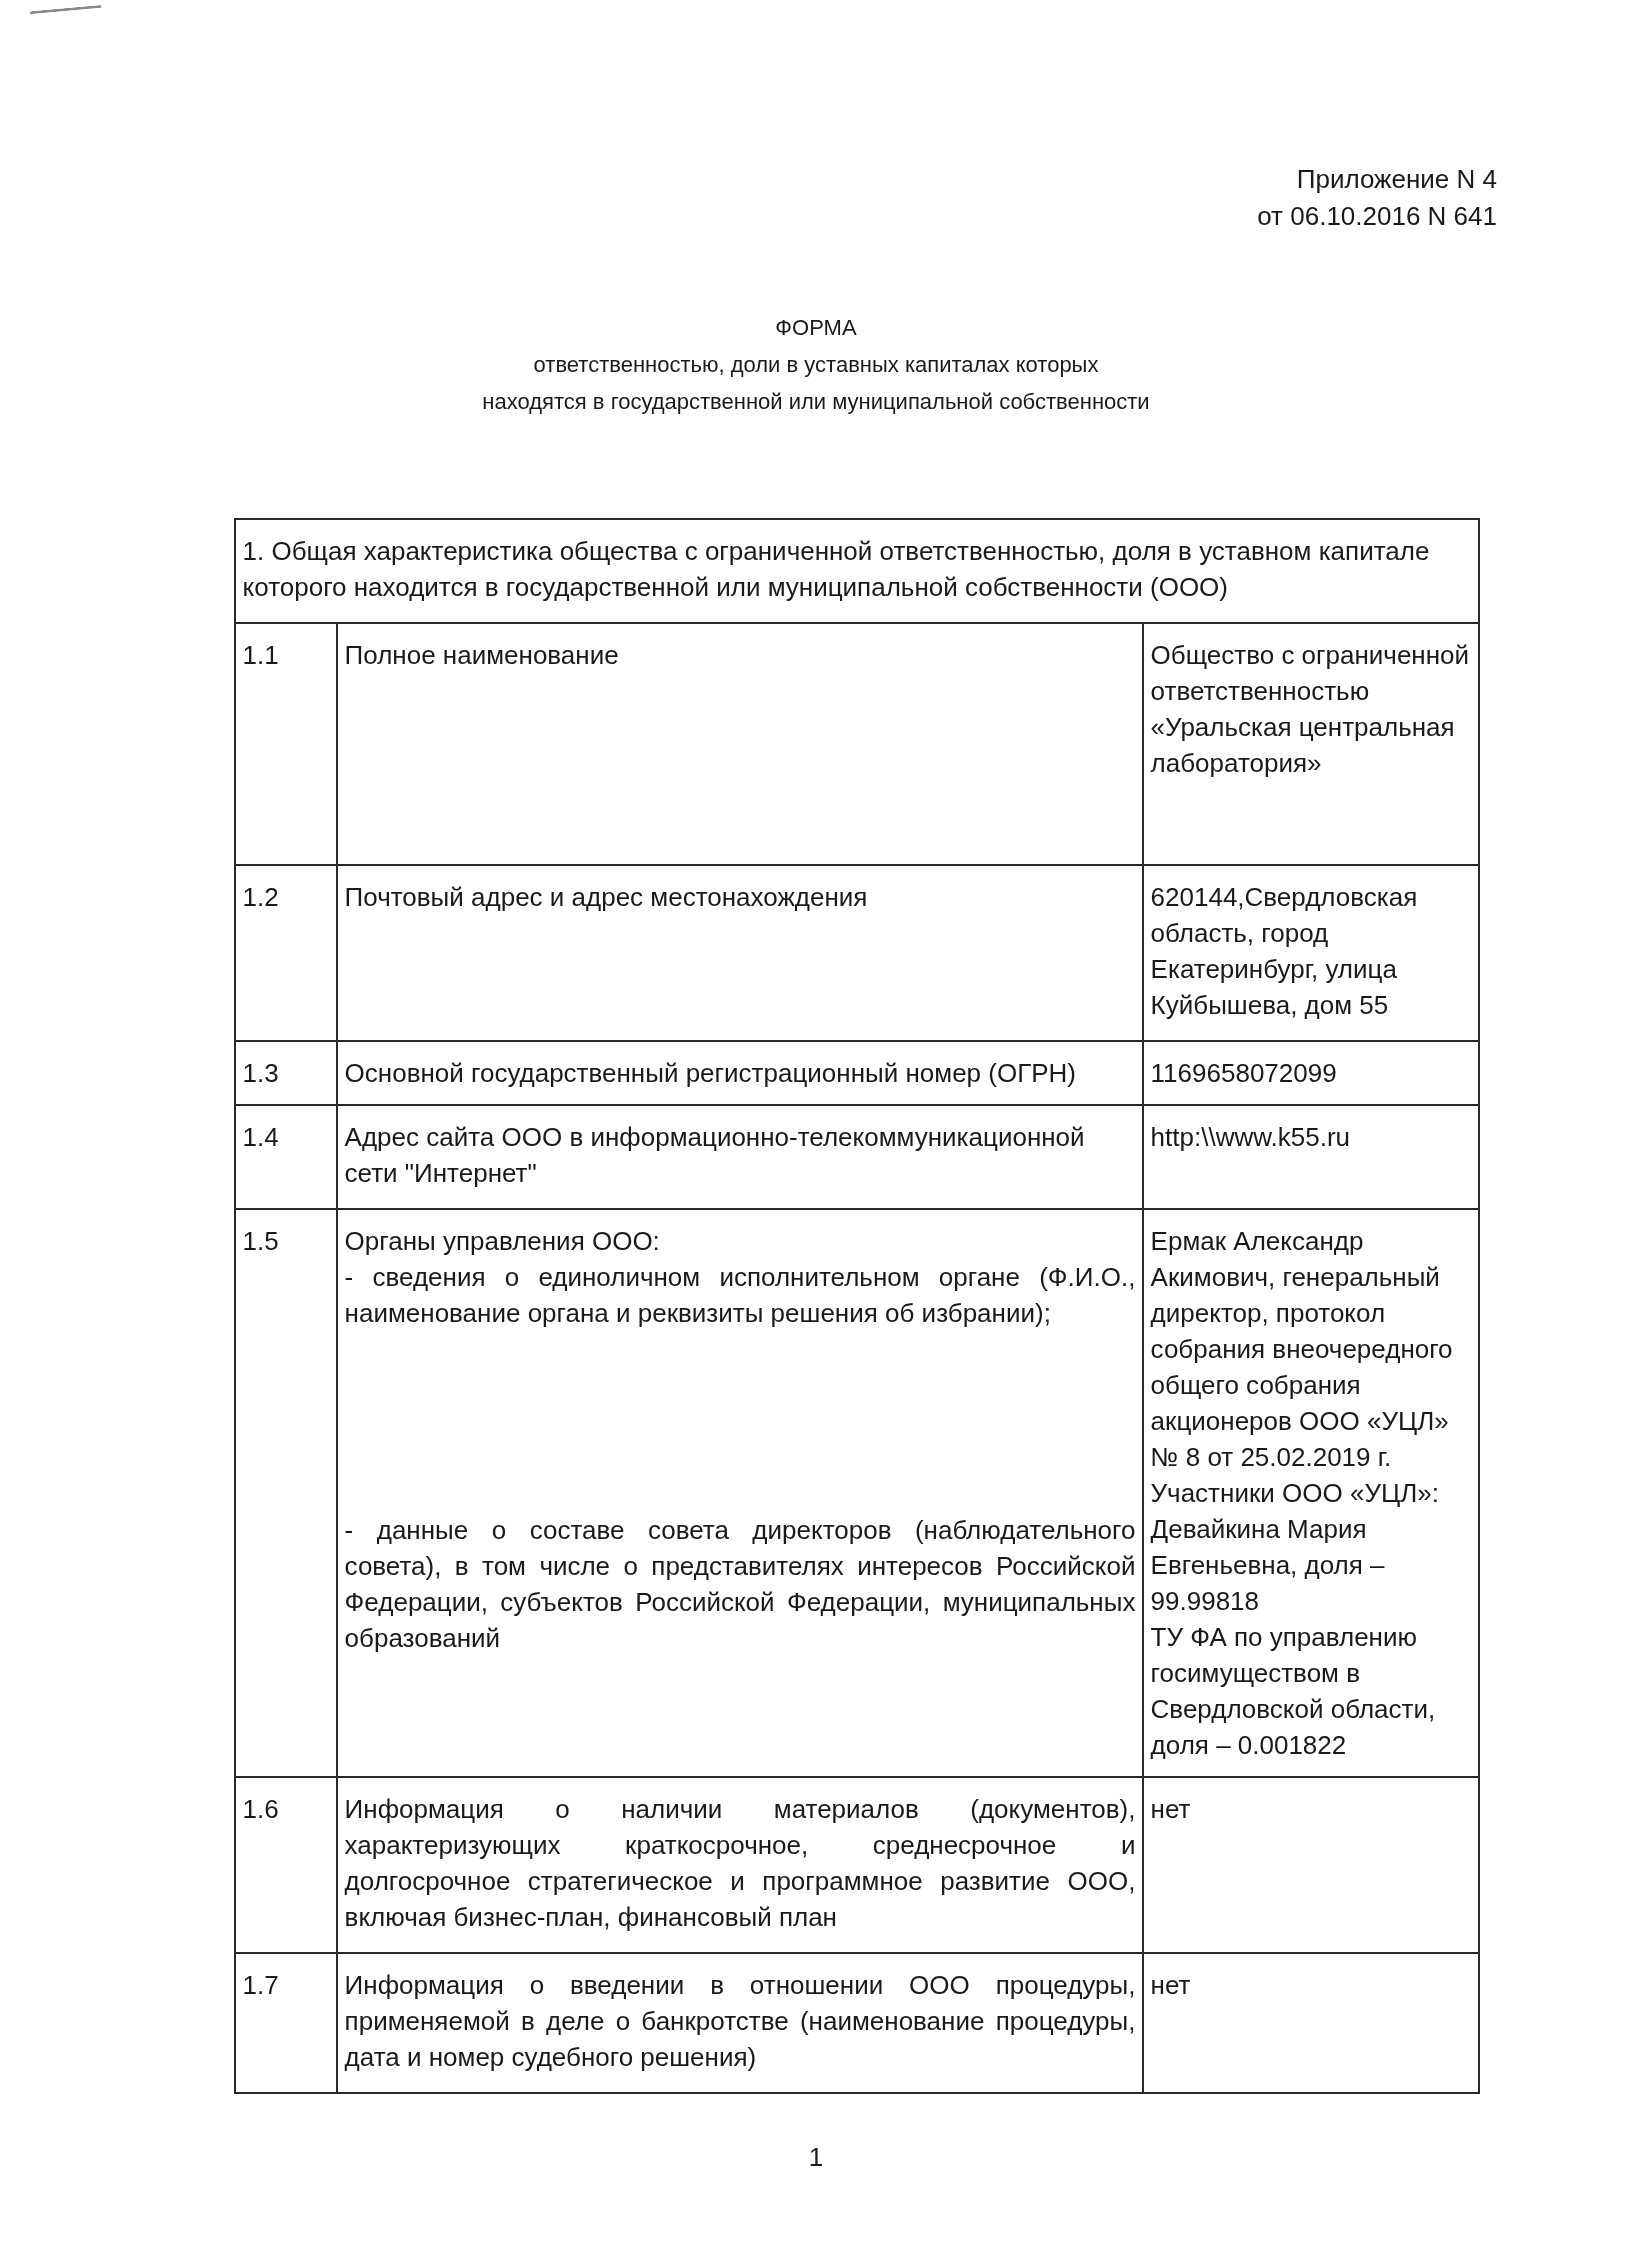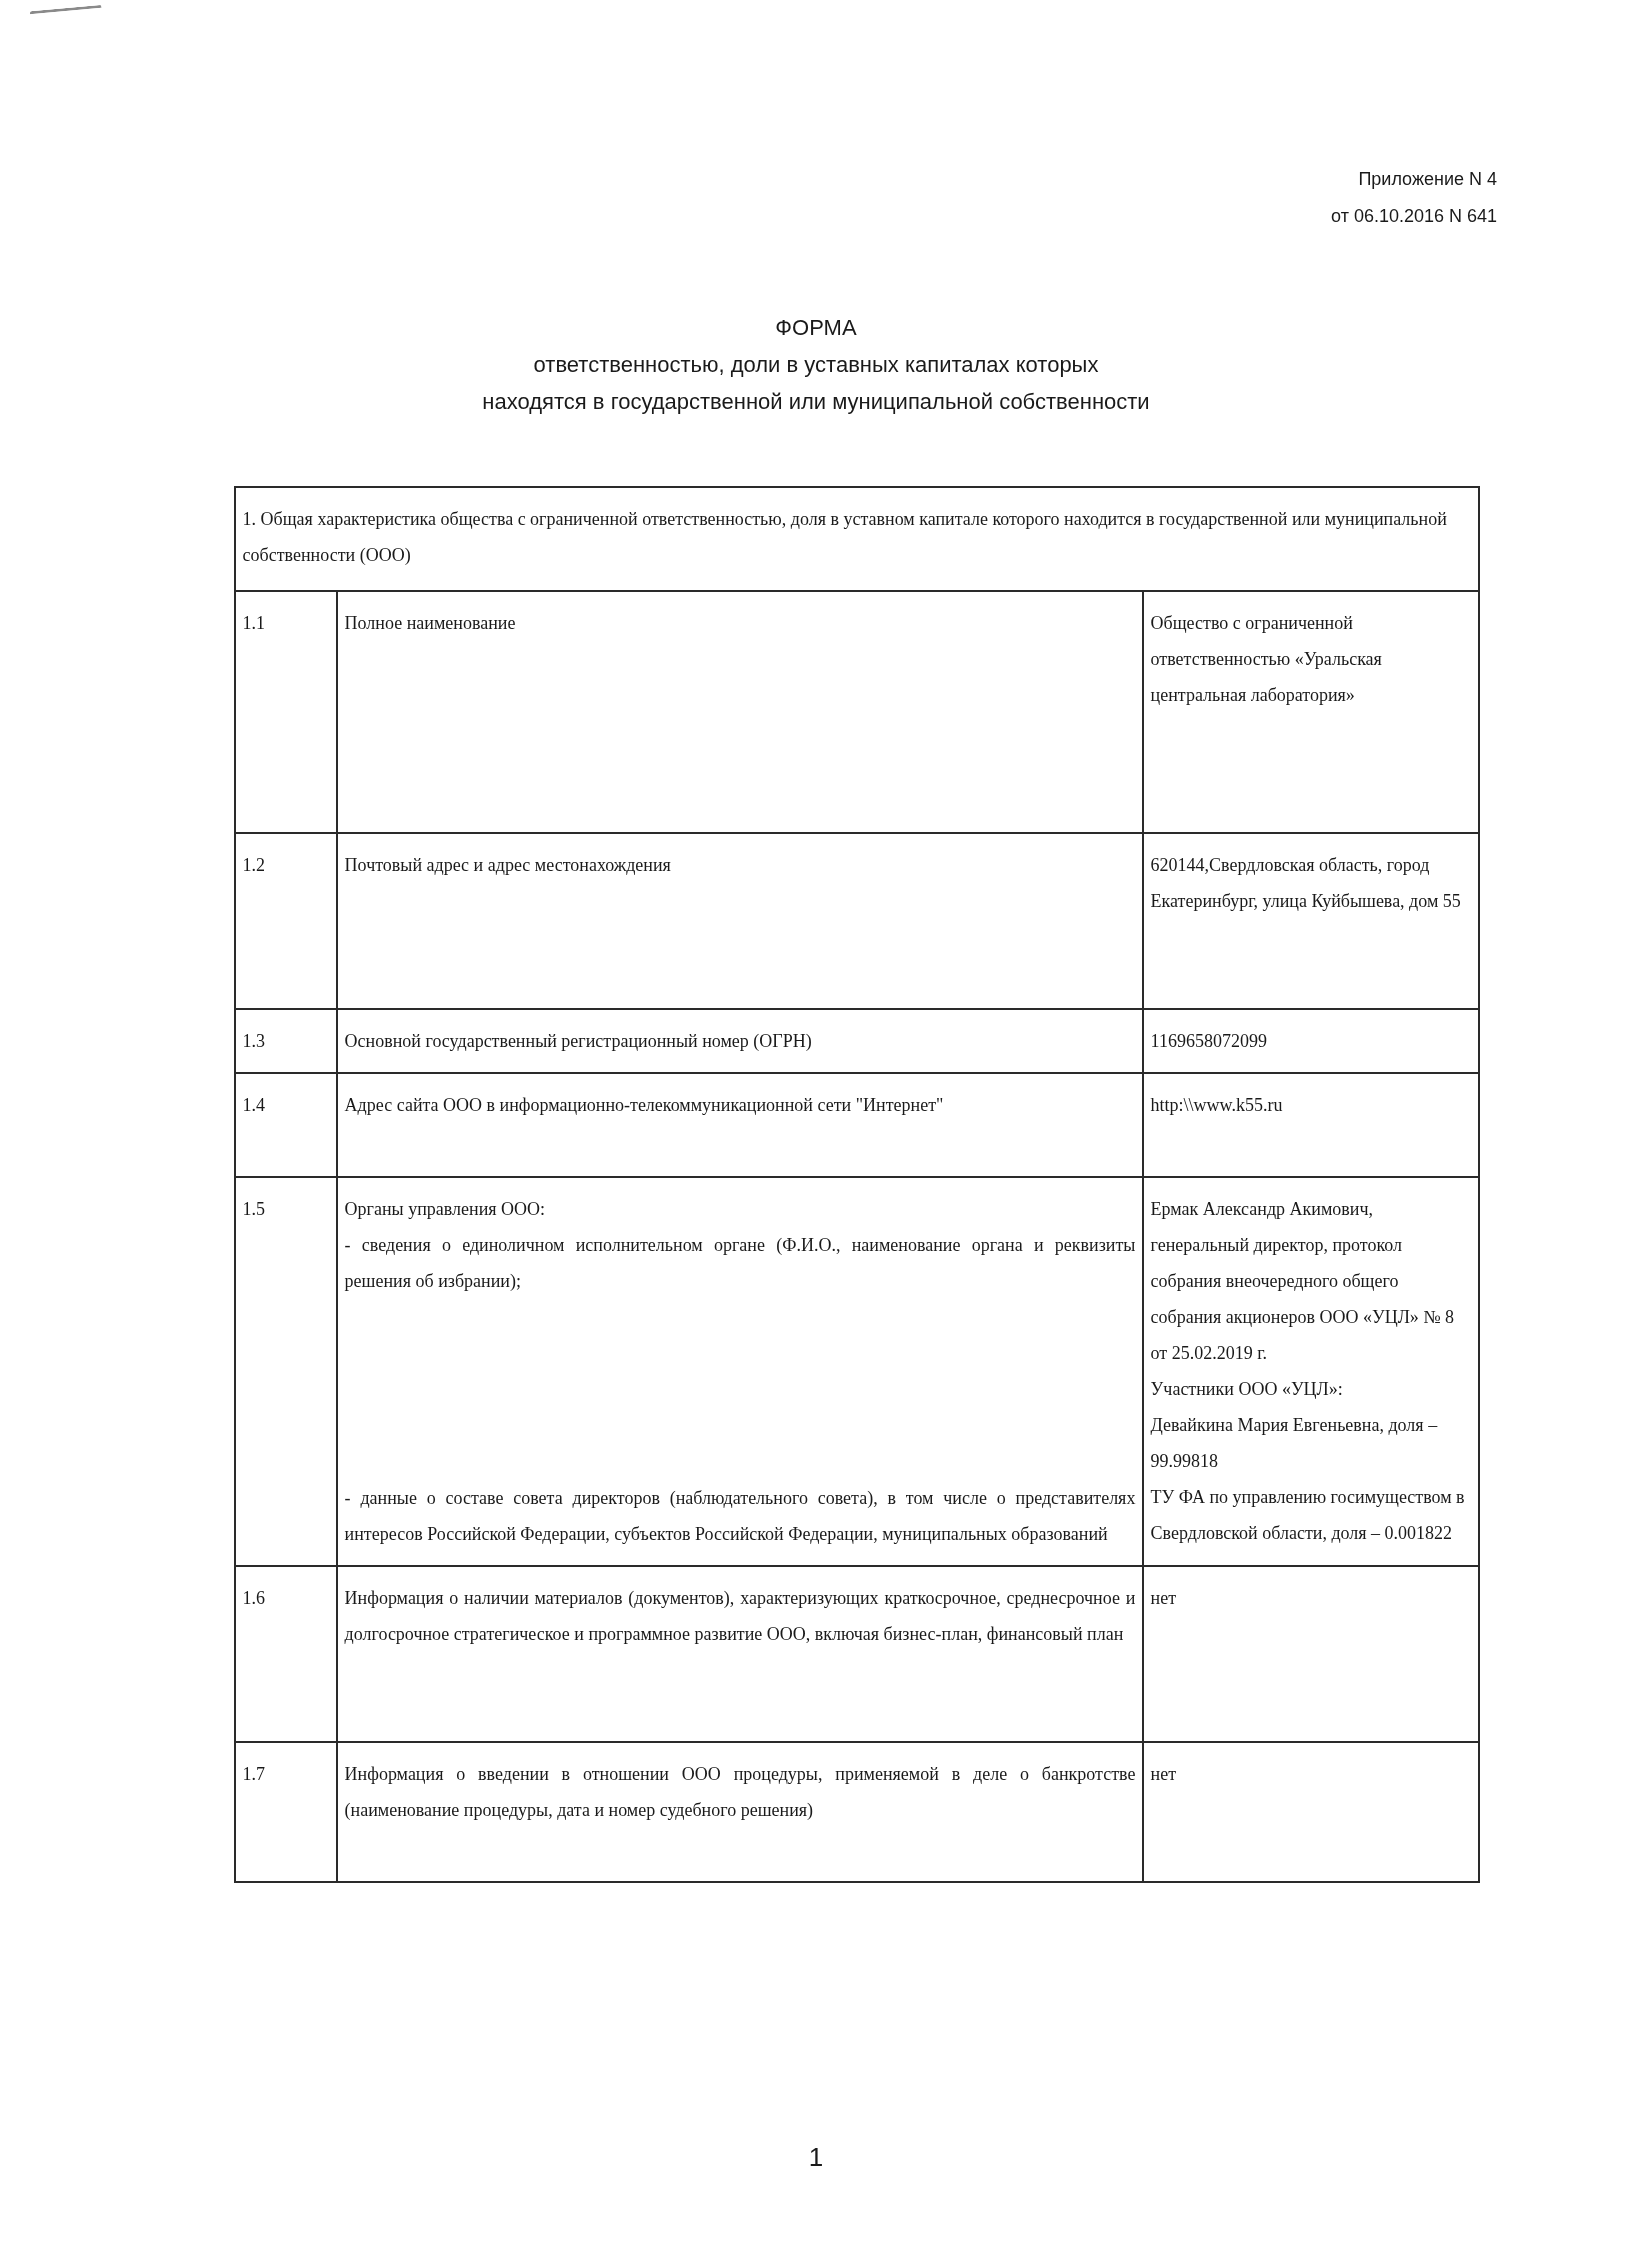--- a/index.html
+++ b/index.html
@@ -7,30 +7,30 @@
     width: 1632px; height: 2261px; position: relative; overflow: hidden;
     font-family: "Liberation Sans", "DejaVu Sans", sans-serif;
     color: #1a1a1a;
   }
   .stray-mark {
     position: absolute; left: 30px; top: 8px; width: 72px; height: 5.3px;
     border-top: 3.3px solid #8a8a8a; border-radius: 2.6px; transform: rotate(-5deg);
   }
   .appendix {
     position: absolute; right: 135px; top: 161px; text-align: right;
-    font-size: 18px; line-height: 37px;
+    font-size: 26px; line-height: 37px;
   }
   .form-title {
     position: absolute; left: 0; right: 0; top: 309px; text-align: center;
     font-size: 22px; line-height: 37px;
   }
   table.form-table {
-    position: absolute; left: 234px; top: 486px; width: 1244px;
+    position: absolute; left: 234px; top: 518px; width: 1244px;
     border-collapse: collapse; table-layout: fixed;
-    font-size: 18px; line-height: 36px; font-family: Liberation Serif, serif;
+    font-size: 26px; line-height: 36px;
   }
   table.form-table td {
     border: 2px solid #2a2a2a; vertical-align: top; padding: 13px 6.6px 13px 6.6px;
   }
   td.section-header { padding: 17px 6.6px 13px 6.6px; height: 76px; }
   col.c1 { width: 102px; }
   col.c2 { width: 806px; }
   col.c3 { width: 336px; }
   .justify { text-align: justify; text-align-last: left; }
   .spacer { height: 181px; }

